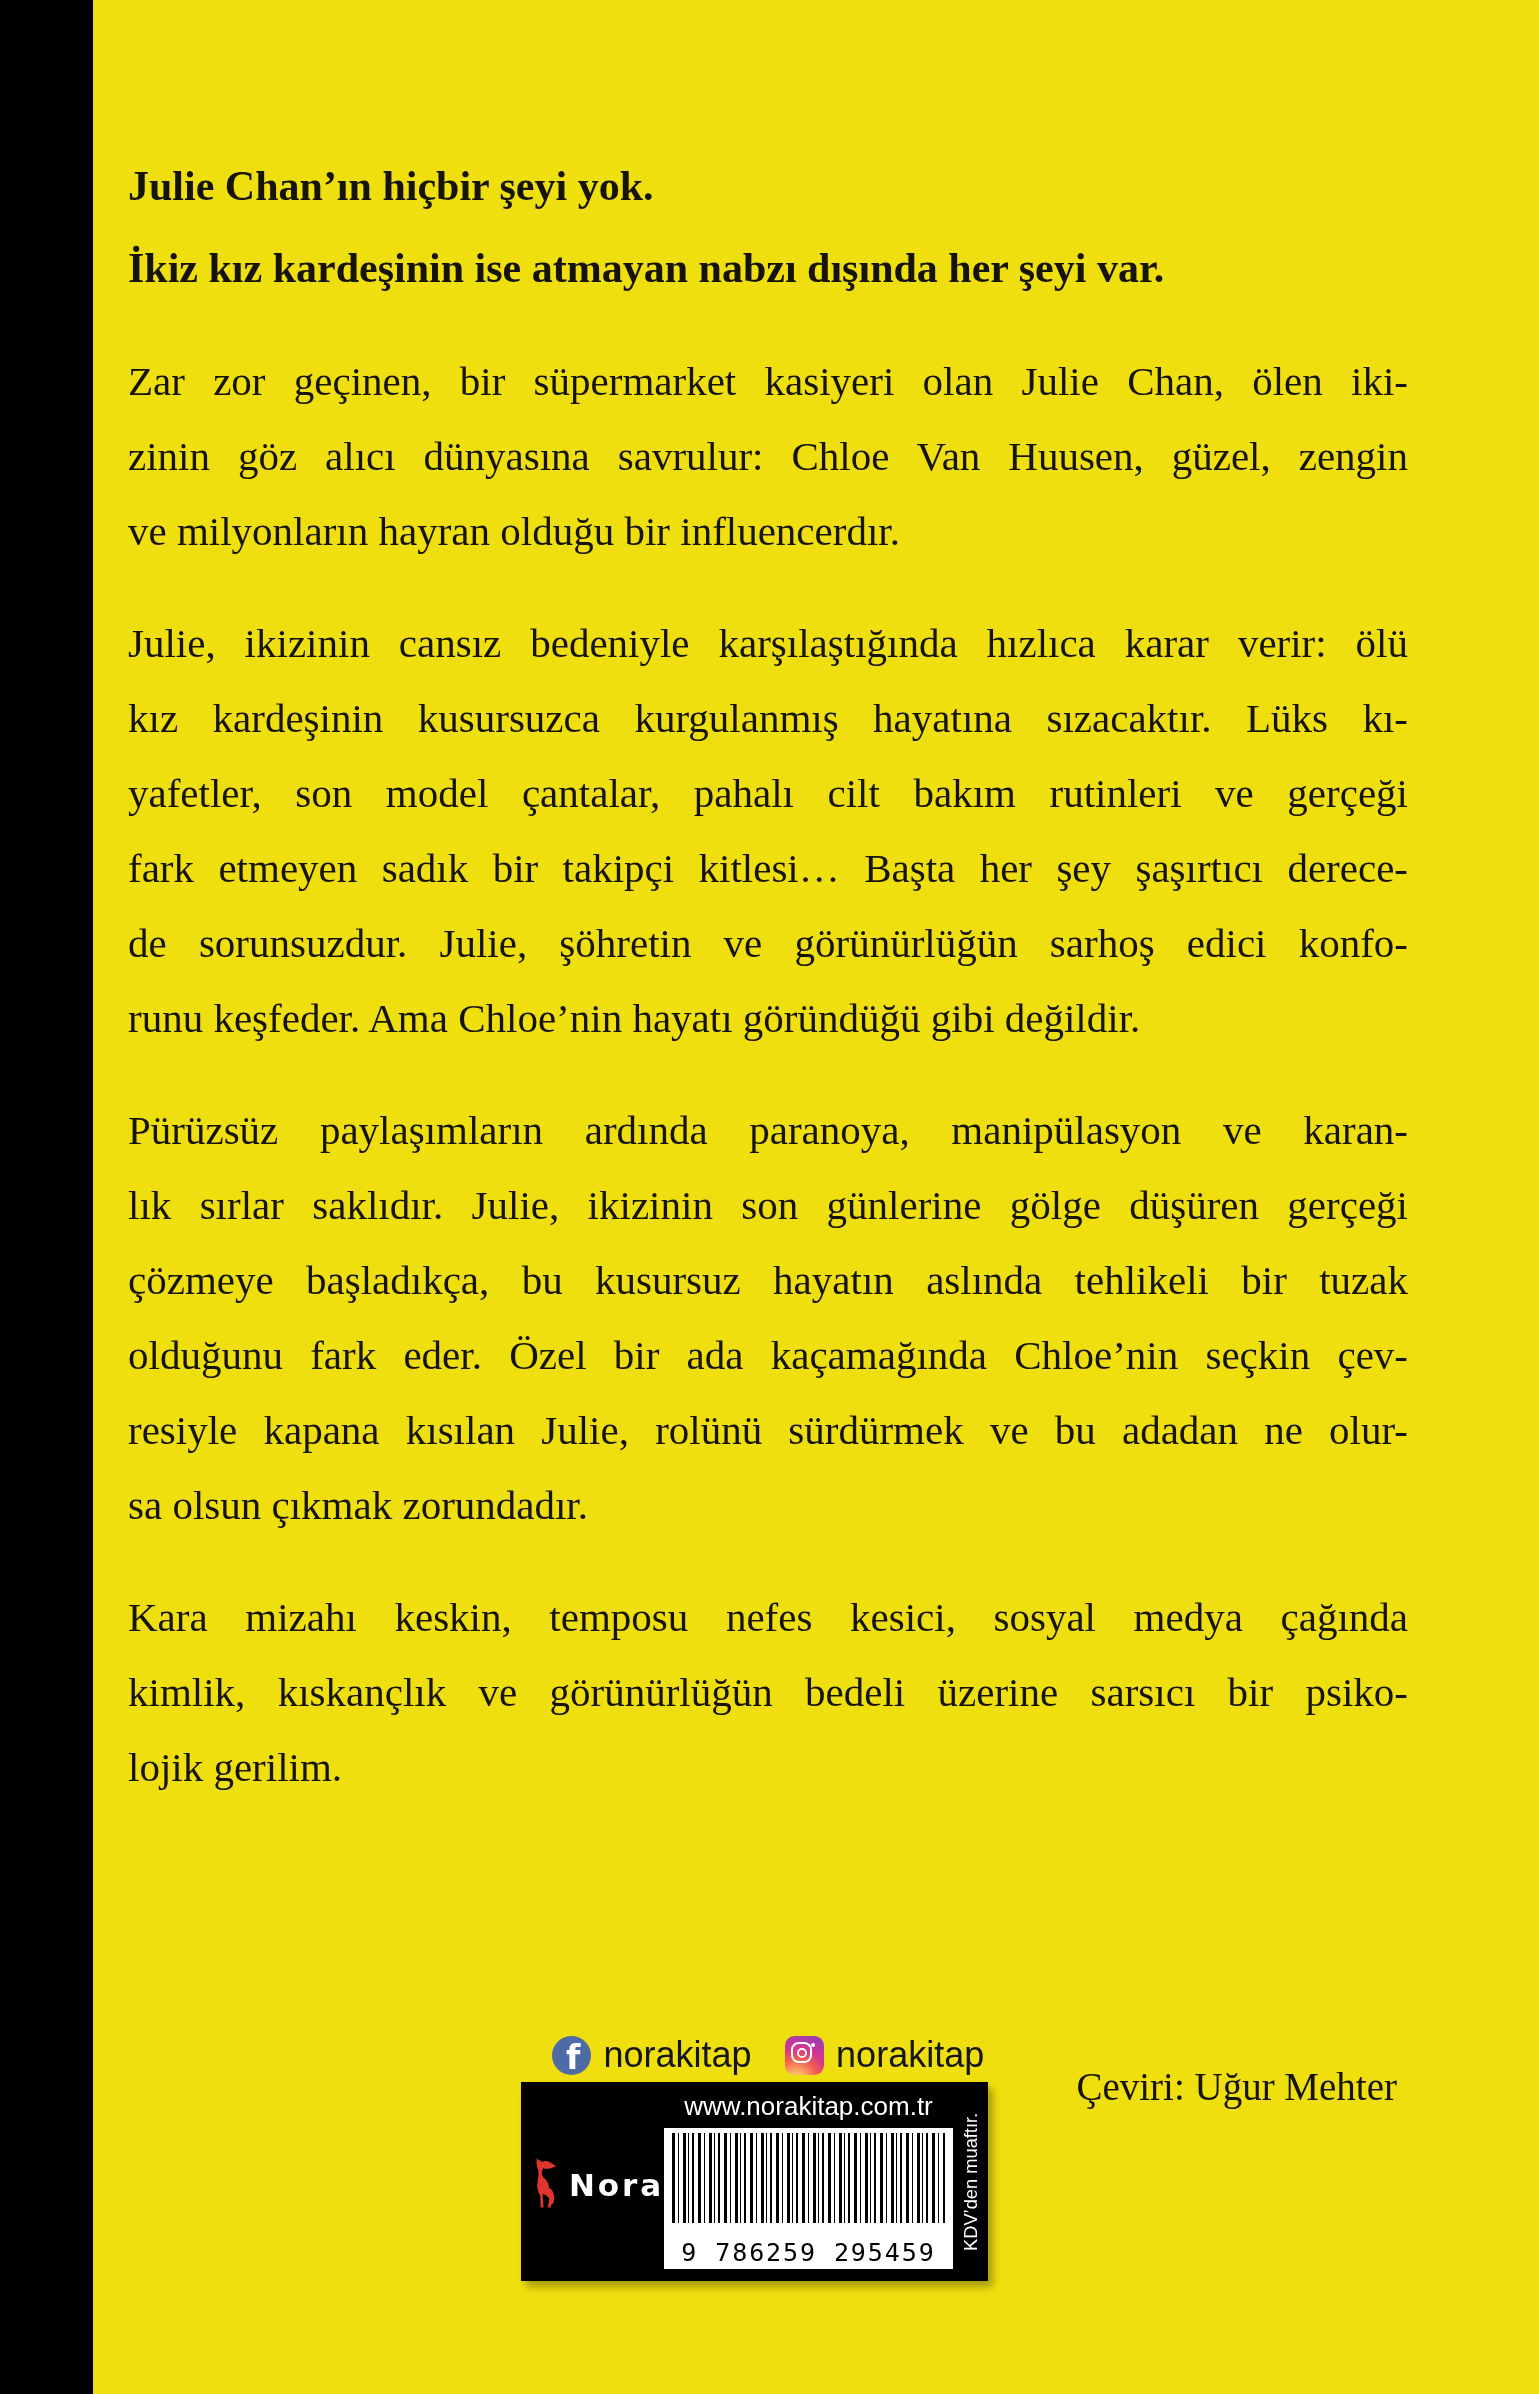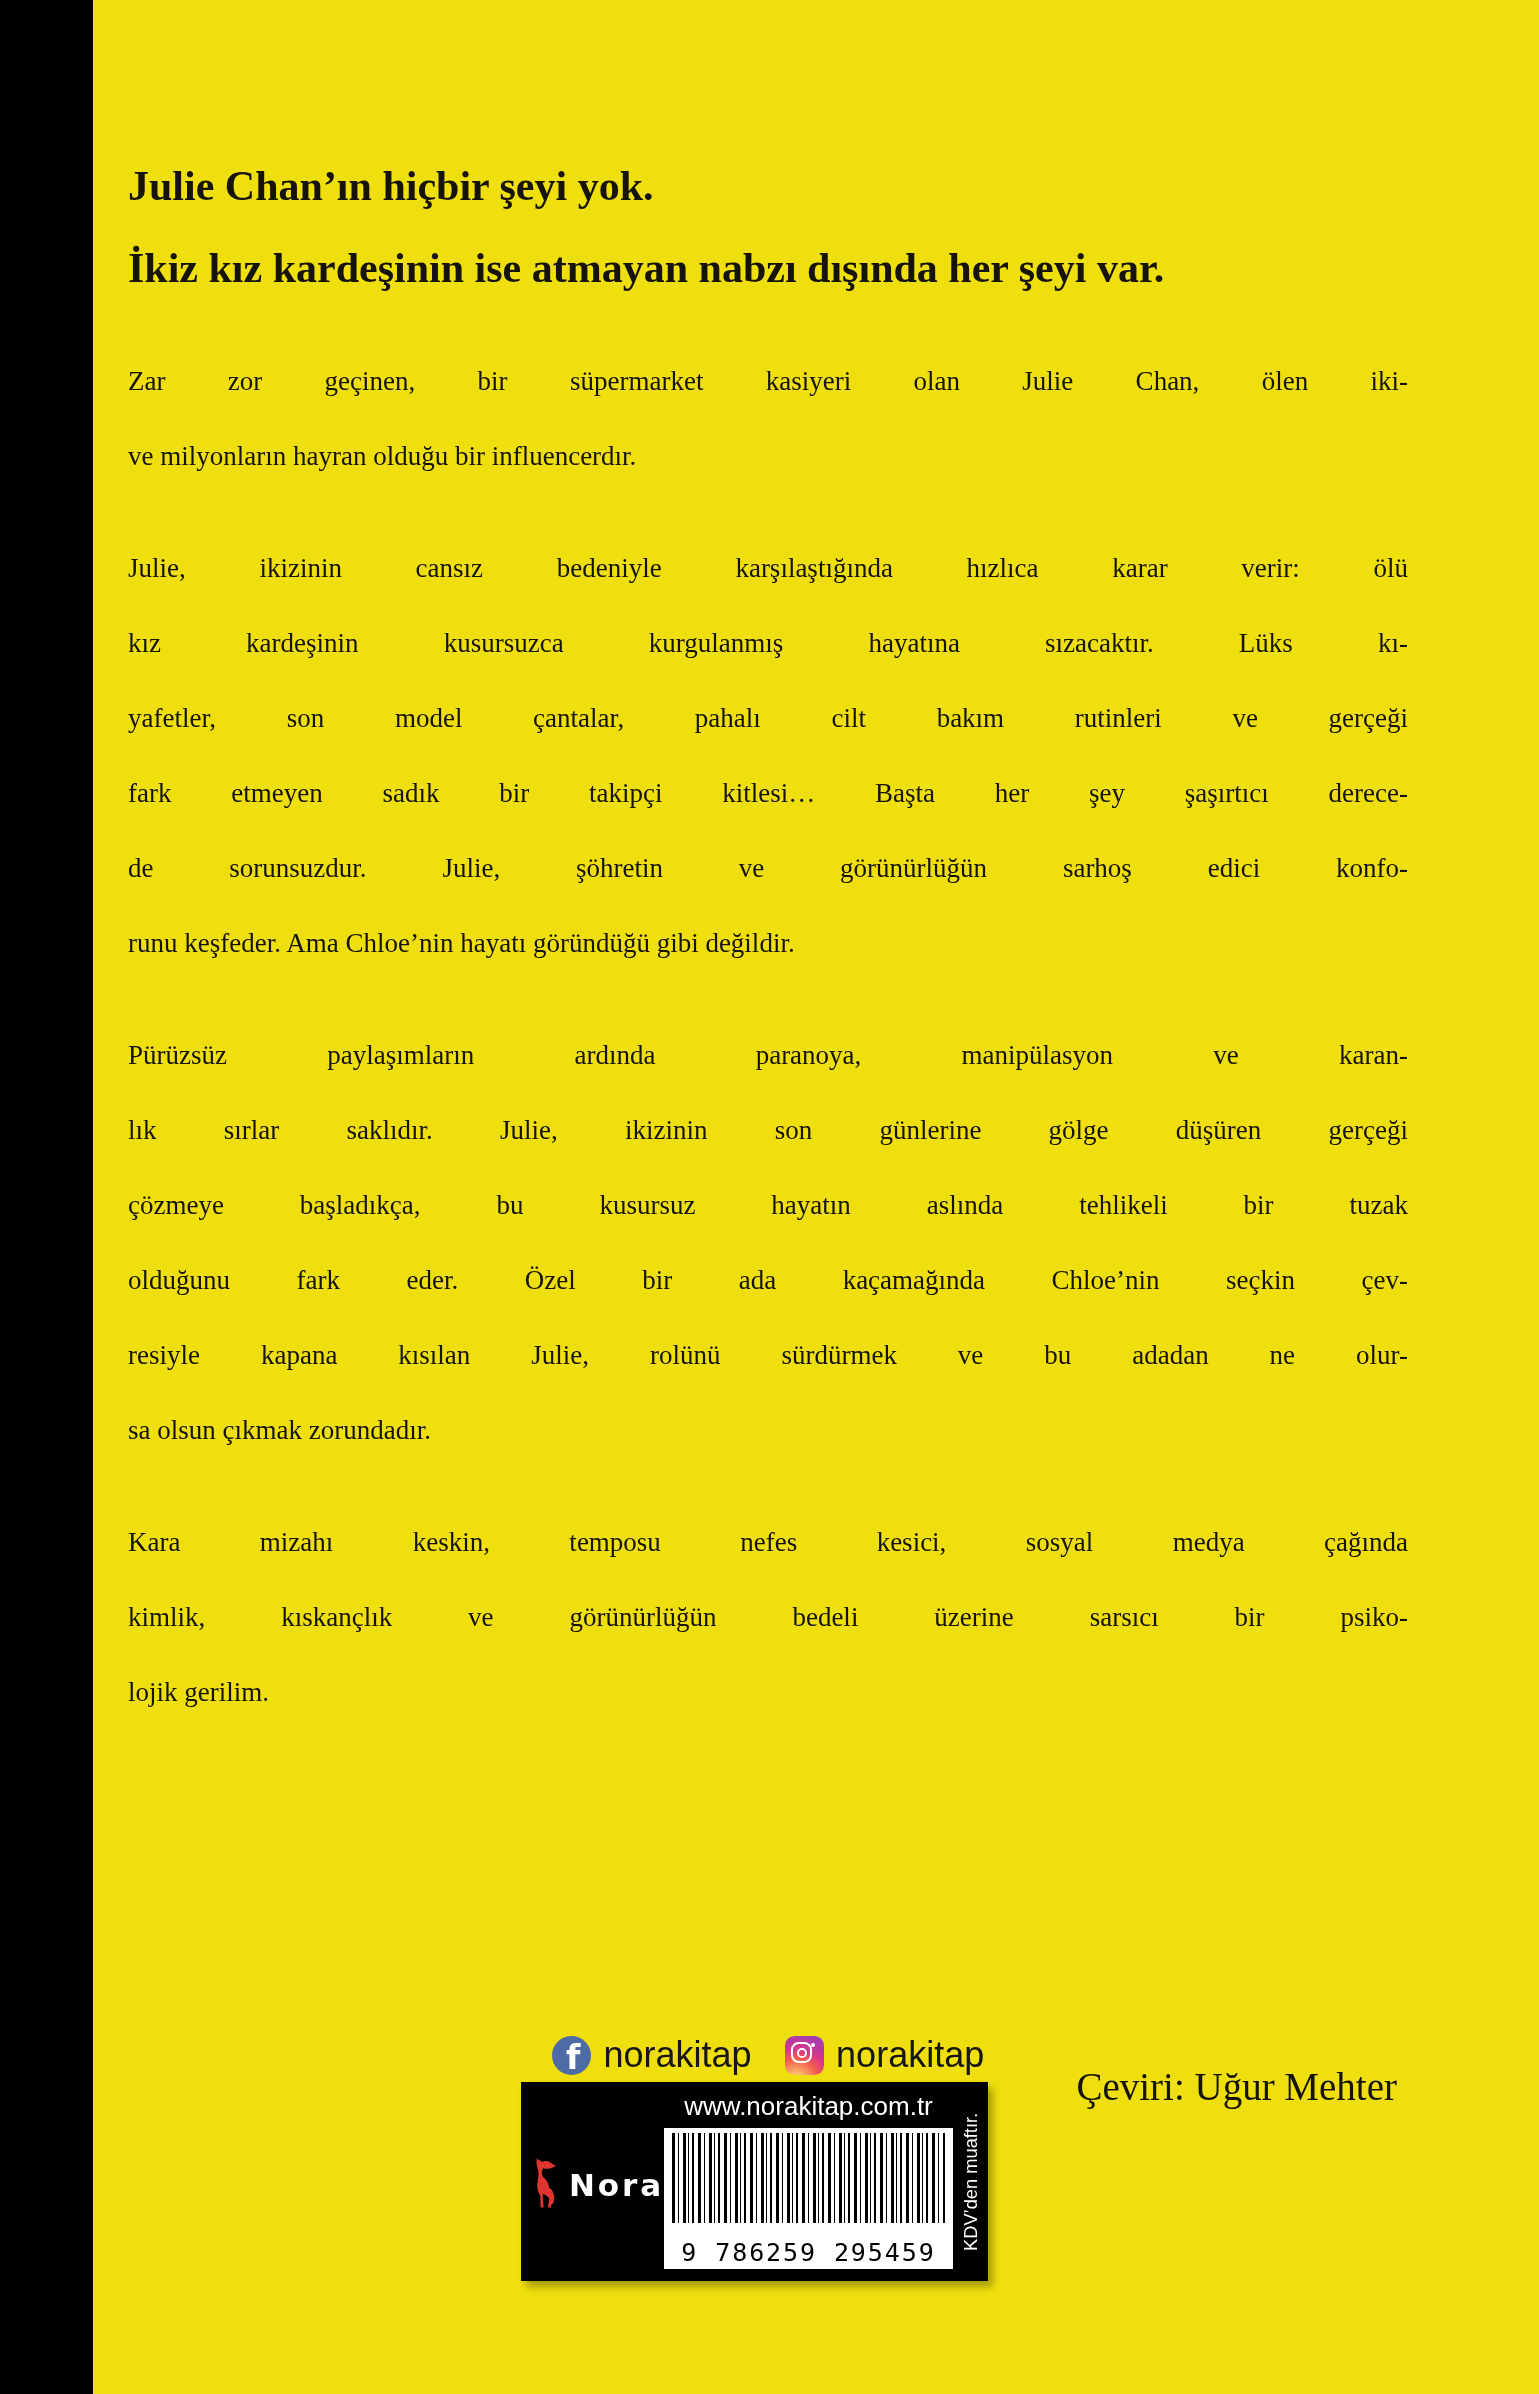--- a/index.html
+++ b/index.html
@@ -9,21 +9,21 @@
   html,body{margin:0;padding:0;}
   body{font-family:"Liberation Serif",serif;}
   .cover{position:relative;width:1539px;height:2394px;background:var(--yellow);overflow:hidden;text-decoration:underline;}
 
   
   .left-frame{position:absolute;left:0;top:0;width:93px;height:2394px;background:var(--frame);}
 
   
   .content{position:absolute;left:128px;top:145px;width:1280px;color:var(--ink);}
   .headline-line{font-weight:bold;font-size:42px;line-height:82px;white-space:nowrap;}
-  .para{margin-top:37px;font-size:27px;line-height:75px;}
+  .para{margin-top:37px;font-size:41px;line-height:75px;}
   .para:first-of-type{margin-top:35px;}
   .line{text-align:justify;text-align-last:justify;}
   .line.last{text-align-last:left;}
 
   
   .social-row{position:absolute;left:128px;top:2033px;width:1280px;height:44px;
     display:flex;justify-content:center;align-items:center;gap:33px;
     font-family:"Liberation Sans",sans-serif;font-size:36px;color:#161616;}
   .social-item{display:flex;align-items:center;gap:12.6px;}
   .fb-icon{width:39px;height:39px;border-radius:50%;background:var(--fbblue);
@@ -70,20 +70,21 @@
   <div class="left-frame"></div>
 
   <div class="content">
     <div class="headline">
       <div class="headline-line">Julie Chan’ın hiçbir şeyi yok.</div>
       <div class="headline-line">İkiz kız kardeşinin ise atmayan nabzı dışında her şeyi var.</div>
     </div>
     <div>
         <div class="para">
           <div class="line">Zar zor geçinen, bir süpermarket kasiyeri olan Julie Chan, ölen iki-</div>
+          <div class="line">zinin göz alıcı dünyasına savrulur: Chloe Van Huusen, güzel, zengin</div>
           <div class="line last">ve milyonların hayran olduğu bir influencerdır.</div>
         </div>
         <div class="para">
           <div class="line">Julie, ikizinin cansız bedeniyle karşılaştığında hızlıca karar verir: ölü</div>
           <div class="line">kız kardeşinin kusursuzca kurgulanmış hayatına sızacaktır. Lüks kı-</div>
           <div class="line">yafetler, son model çantalar, pahalı cilt bakım rutinleri ve gerçeği</div>
           <div class="line">fark etmeyen sadık bir takipçi kitlesi… Başta her şey şaşırtıcı derece-</div>
           <div class="line">de sorunsuzdur. Julie, şöhretin ve görünürlüğün sarhoş edici konfo-</div>
           <div class="line last">runu keşfeder. Ama Chloe’nin hayatı göründüğü gibi değildir.</div>
         </div>

